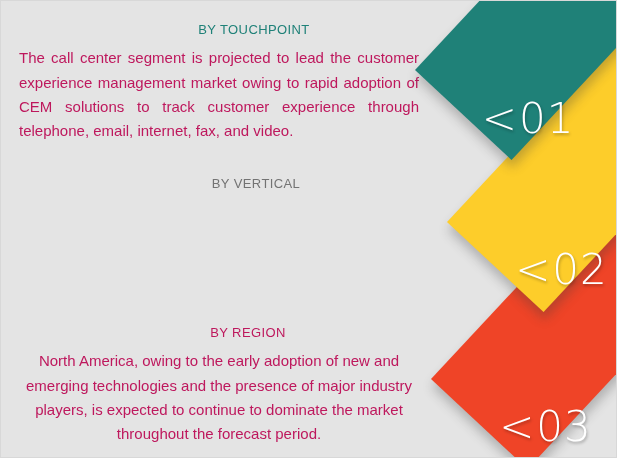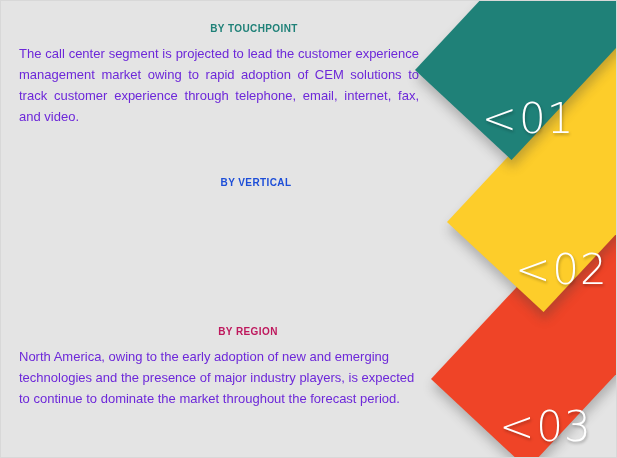--- a/index.html
+++ b/index.html
@@ -25,40 +25,40 @@
   }
 
   
   .text-block {
     position: absolute;
     left: 18px;
     width: 400px;
     box-sizing: border-box;
   }
   .block-title {
-    font-size: 10px;
-    font-weight: bold;
+    font-size: 13px;
+    font-weight: normal;
     letter-spacing: 0.4px;
     text-align: center;
     margin: 0 0 9px 0;
     line-height: 1.1;
   }
   .block-body {
-    font-size: 13px;
+    font-size: 15px;
     line-height: 1.62;
-    color: #6d28d9;
+    color: #be185d;
     margin: 0;
   }
   .justify { text-align: justify; text-align-last: left; }
-  .center  { }
+  .center  { text-align: center; }
 
   #block-1 { top: 22px; }
   #block-1 .block-title { color: #1f8178; padding-left: 70px; }
   #block-2 { top: 176px; }
-  #block-2 .block-title { color: #1d4ed8; padding-left: 74px; }
+  #block-2 .block-title { color: #737373; padding-left: 74px; }
   #block-3 { top: 325px; }
   #block-3 .block-title { color: #be185d; padding-left: 58px; }
 
   
   .ribbon-layer {
     position: absolute;
     inset: 0;
     pointer-events: none;
   }
   .ribbon {

